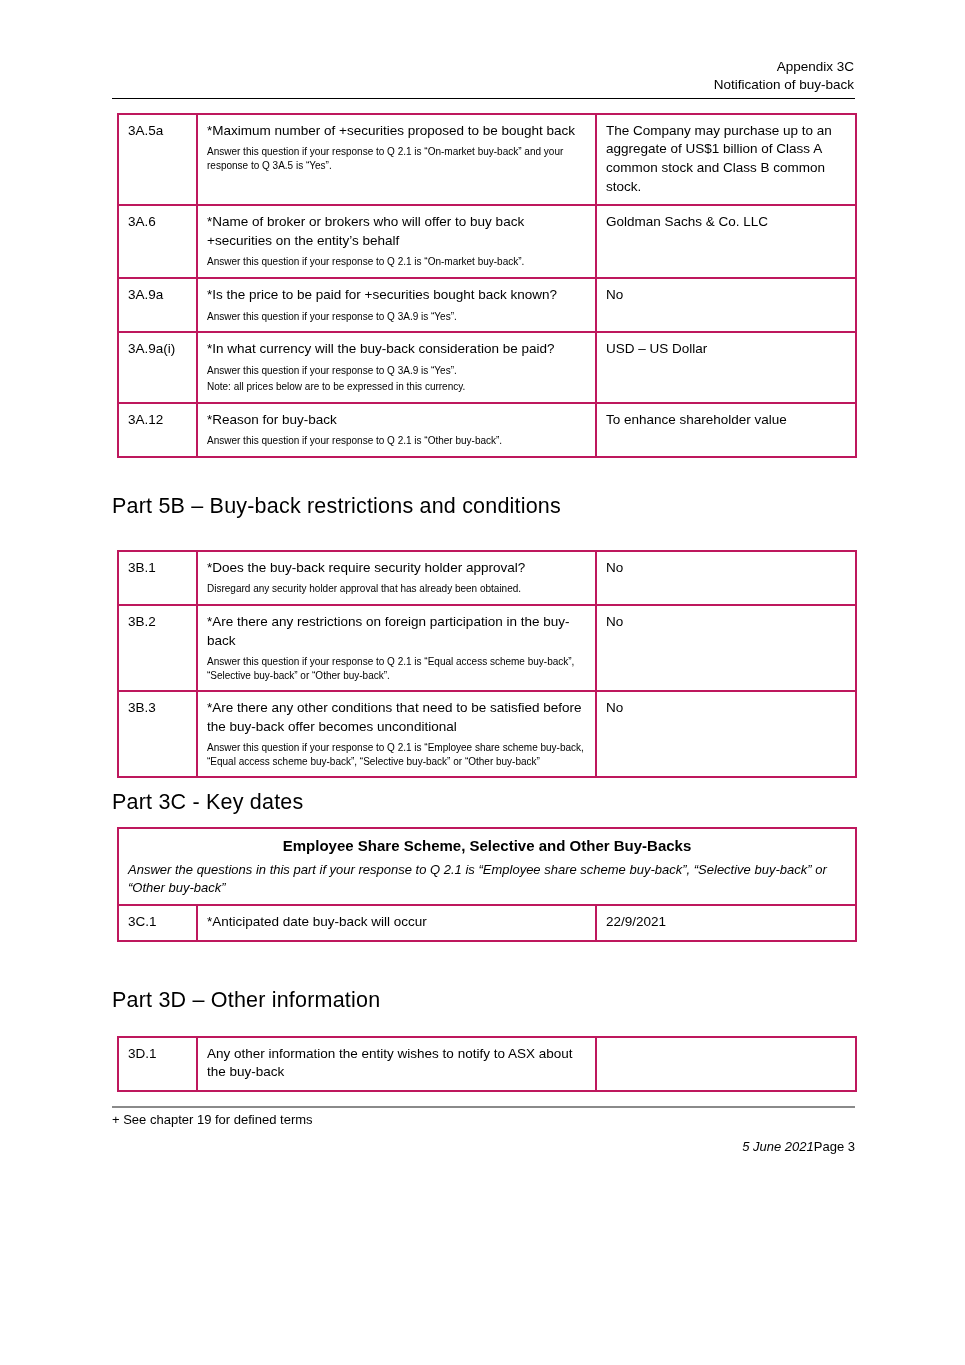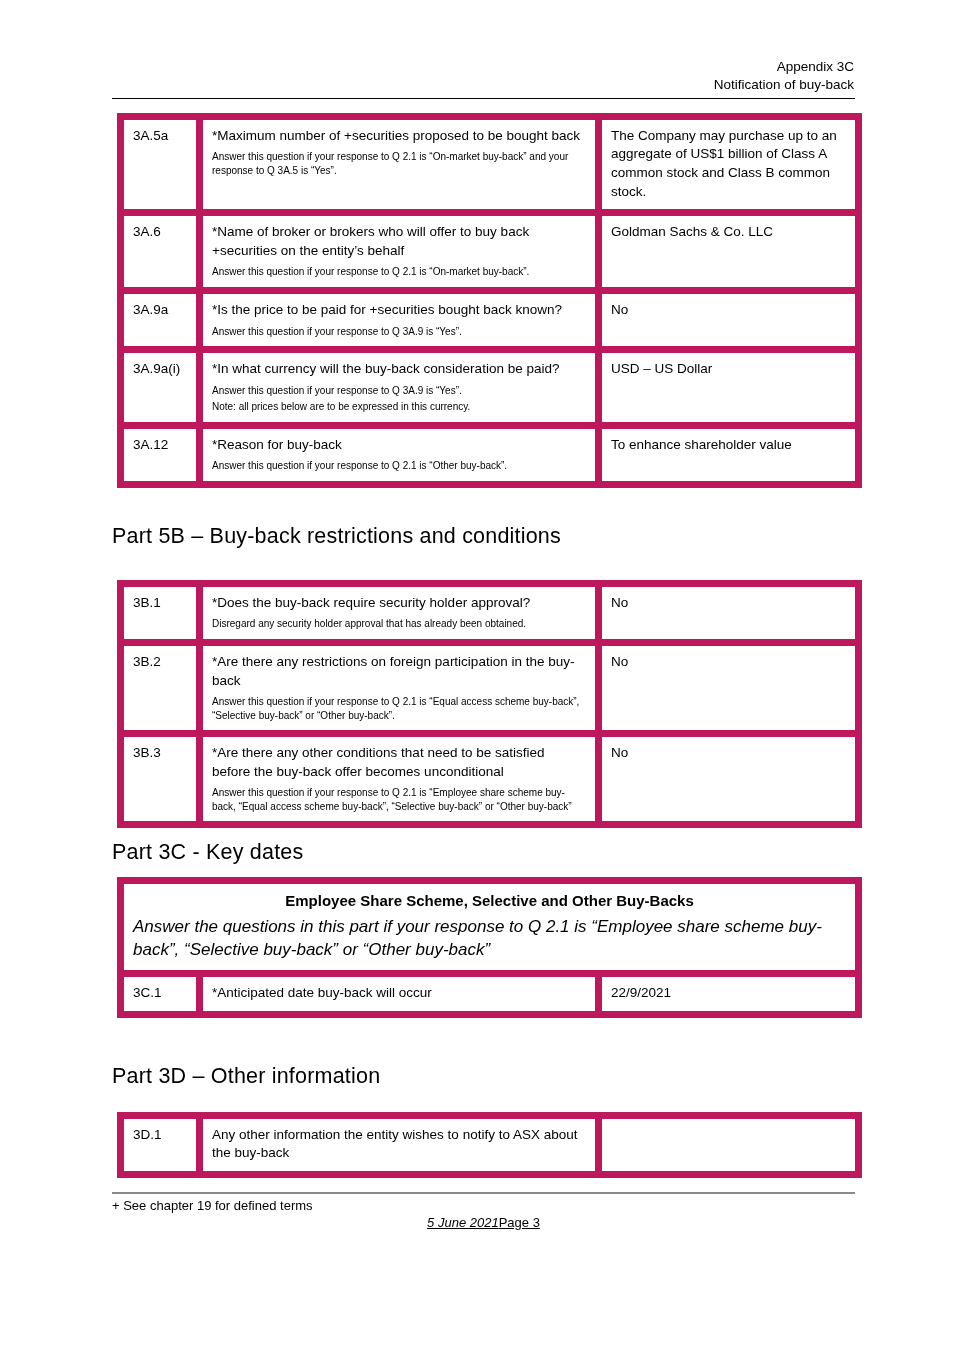--- a/index.html
+++ b/index.html
@@ -20,49 +20,49 @@
   .header-rule { border: none; border-top: 1.5px solid #000; margin-top: 4px; }
 
   
   table.qa {
     border-collapse: collapse;
     width: 738px;
     margin-left: 5px;
     table-layout: fixed;
   }
   table.qa td {
-    border: 7px solid #be185d;
+    border: 2px solid #be185d;
     vertical-align: top;
     padding: 7px 9px 8px 9px;
     font-size: 13.5px;
     line-height: 1.38;
   }
   td.id-cell { padding-left: 8px; }
   .q-note { font-size: 10px; line-height: 1.35; margin-top: 5px; }
   .q-note + .q-note { margin-top: 3px; }
   .tbl-head-title { font-weight: bold; font-size: 15px; text-align: center; }
-  .tbl-head-note { font-style: italic; font-size: 17px; line-height: 1.35; margin-top: 4px; }
+  .tbl-head-note { font-style: italic; font-size: 13px; line-height: 1.35; margin-top: 4px; }
 
   .first-table { margin-top: 14px; }
 
   
   .part-heading {
     font-size: 21.5px;
     font-weight: normal;
     letter-spacing: 0.2px;
   }
   #part3b-heading { margin-top: 36px; margin-bottom: 31px; }
   #part3c-heading { margin-top: 12px; margin-bottom: 12px; }
   #part3d-heading { margin-top: 46px; margin-bottom: 23px; }
 
   
   .footer { margin-top: 14px; }
   .footer-rule { border: none; border-top: 2px solid #8a8a8a; margin-bottom: 4px; }
   .footer-line1 { font-size: 13px; }
-  .footer-line2 { font-size: 13px; display: flex; justify-content: center; margin-top: 2px; text-decoration: underline; }
+  .footer-line2 { font-size: 13px; display: flex; justify-content: flex-end; margin-top: 12px; }
   .footer-date { font-style: italic; }
 </style>
 </head>
 <body>
 
 <div class="page">
 
   <div class="doc-header">
     <div>Appendix 3C</div>
     <div>Notification of buy-back</div>

